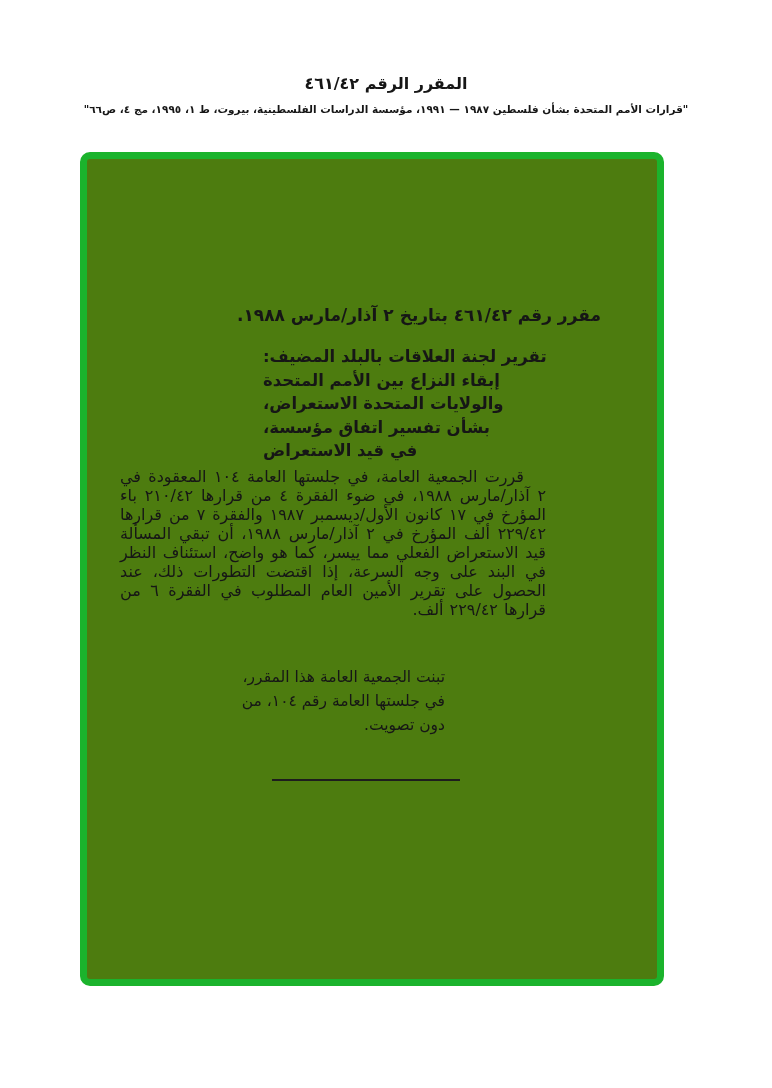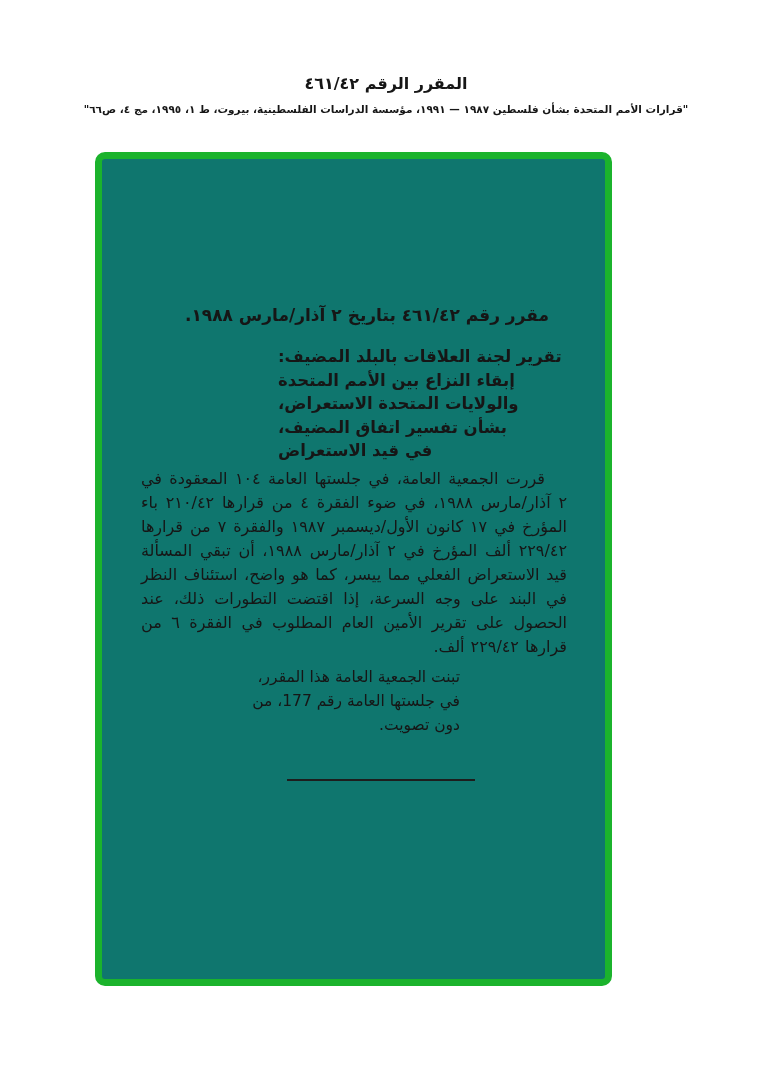--- a/index.html
+++ b/index.html
@@ -34,27 +34,26 @@
     text-align: center;
     direction: rtl;
     font-size: 10.5px;
     font-weight: bold;
     white-space: nowrap;
   }
   .doc-frame {
     position: absolute;
     left: 80px;
     top: 152px;
-    width: 517px;
+    width: 584px;
     height: 834px;
     box-sizing: border-box;
     border: 7px solid #1bb32c;
     border-radius: 10px;
-    background: #0f766e;
-    margin-left: 15px;
+    background: #4d7c0f;
   }
   .frame-inner {
     position: relative;
     width: 100%;
     height: 100%;
   }
   .decision-heading {
     position: absolute;
     top: 146px;
     right: 56px;
@@ -70,27 +69,27 @@
     width: 356px;
     direction: rtl;
     text-align: left;
     font-size: 16.5px;
     font-weight: bold;
     line-height: 23.5px;
   }
   .decision-body {
     position: absolute;
     top: 308px;
-    left: 39px;
+    left: 33px;
     width: 426px;
     direction: rtl;
     text-align: justify;
     text-align-last: right;
     font-size: 16px;
-    line-height: 24px;
+    line-height: 19px;
     text-indent: 22px;
     word-spacing: 1px;
   }
   .adoption-block {
     position: absolute;
     top: 506px;
     left: 106px;
     width: 252px;
     direction: rtl;
     text-align: right;
@@ -115,28 +114,28 @@
 
 <div class="doc-frame">
   <div class="frame-inner">
 
     <div class="decision-heading">مقرر رقم ٤٦١/٤٢ بتاريخ ٢ آذار/مارس ١٩٨٨.</div>
 
     <div class="subject-block">
       <div>تقرير لجنة العلاقات بالبلد المضيف:</div>
       <div>إبقاء النزاع بين الأمم المتحدة</div>
       <div>والولايات المتحدة الاستعراض،</div>
-      <div>بشأن تفسير اتفاق المضيف،</div>
+      <div>بشأن تفسير اتفاق مؤسسة،</div>
       <div>في قيد الاستعراض</div>
     </div>
 
     <div class="decision-body">قررت الجمعية العامة، في جلستها العامة ١٠٤ المعقودة في ٢ آذار/مارس ١٩٨٨، في ضوء الفقرة ٤ من قرارها ٢١٠/٤٢ باء المؤرخ في ١٧ كانون الأول/ديسمبر ١٩٨٧ والفقرة ٧ من قرارها ٢٢٩/٤٢ ألف المؤرخ في ٢ آذار/مارس ١٩٨٨، أن تبقي المسألة قيد الاستعراض الفعلي مما ييسر، كما هو واضح، استئناف النظر في البند على وجه السرعة، إذا اقتضت التطورات ذلك، عند الحصول على تقرير الأمين العام المطلوب في الفقرة ٦ من قرارها ٢٢٩/٤٢ ألف.</div>
 
     <div class="adoption-block">
       <div>تبنت الجمعية العامة هذا المقرر،</div>
-      <div>في جلستها العامة رقم 177، من</div>
+      <div>في جلستها العامة رقم ١٠٤، من</div>
       <div>دون تصويت.</div>
     </div>
 
     <div class="separator-rule"></div>
 
   </div>
 </div>
 
 </body></html>

